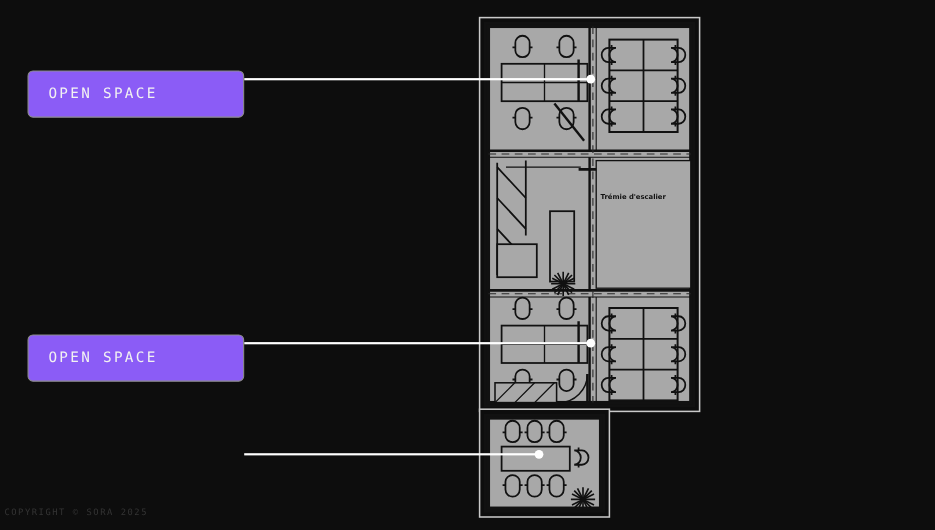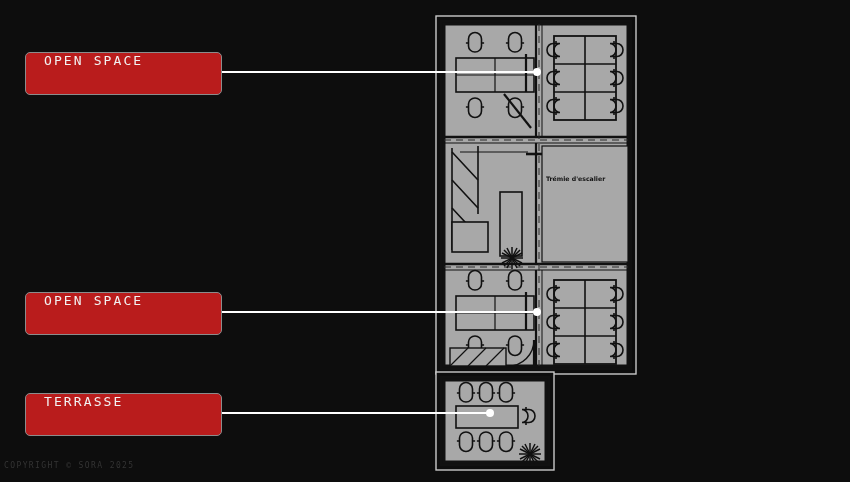--- a/index.html
+++ b/index.html
@@ -17,25 +17,27 @@
   #stage {
     position: absolute;
     inset: 0;
     background: #0d0d0d;
   }
 
   
   .label-box {
     position: absolute;
     box-sizing: border-box;
-    background: #b91c1c;
+    background: #8b5cf6;
     border: 1px solid #8c8c8c;
     border-radius: 5px;
     display: flex;
+    align-items: center;
     padding-left: 18px;
+    margin-top: 12px;
   }
   .label-box .label-text {
     color: #f2f2f2;
     font-family: "DejaVu Sans Mono", monospace;
     font-size: 13px;
     letter-spacing: 2.1px;
     white-space: nowrap;
   }
 
   
@@ -284,19 +286,16 @@
   </div>
 
   <div class="leader-line" style="left:222px; top:311px; width:315px;"></div>
   <div class="leader-dot" style="left:533px; top:308px;"></div>
   <div class="label-box" style="left:25px; top:292px; width:197px; height:43px;">
     <span class="label-text">OPEN SPACE</span>
   </div>
 
   <div class="leader-line" style="left:222px; top:412px; width:268px;"></div>
   <div class="leader-dot" style="left:486px; top:409px;"></div>
-  <div class="label-box" style="left:25px; top:393px; width:197px; height:43px;">
-    <span class="label-text">TERRASSE</span>
-  </div>
 
   <div id="copyright">COPYRIGHT © SORA  2025</div>
 
 </div>
 
 </body></html>

